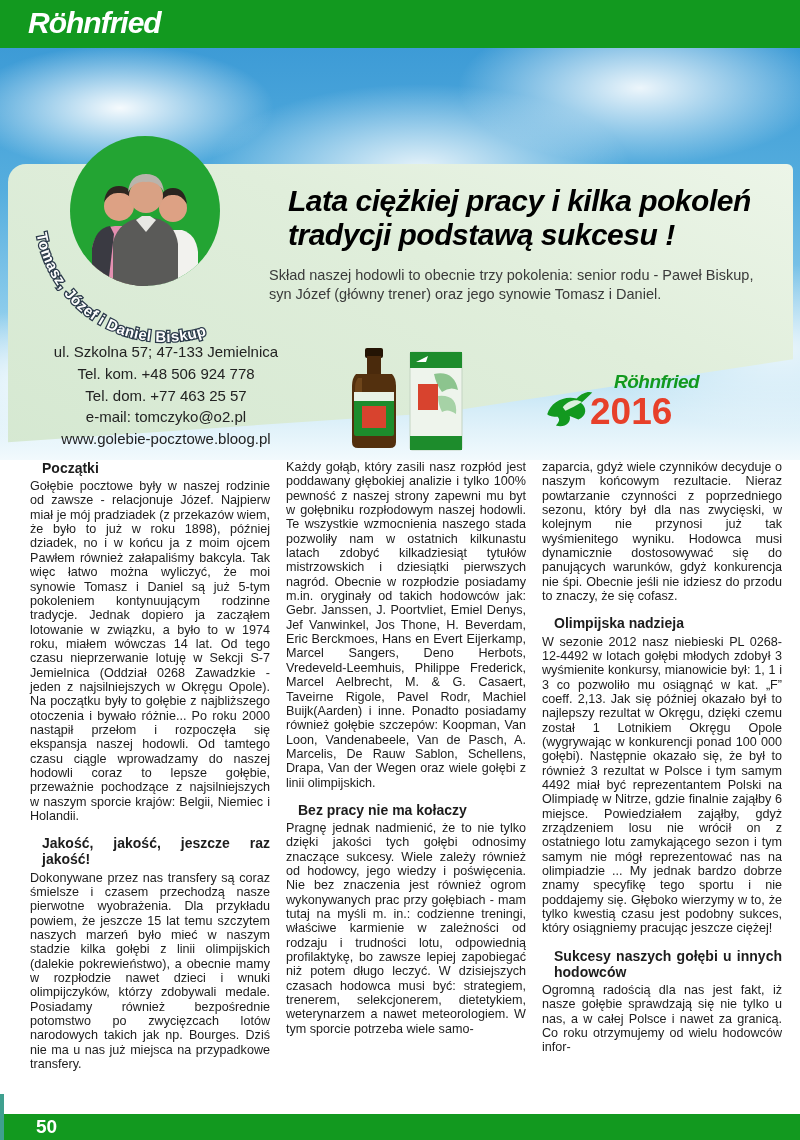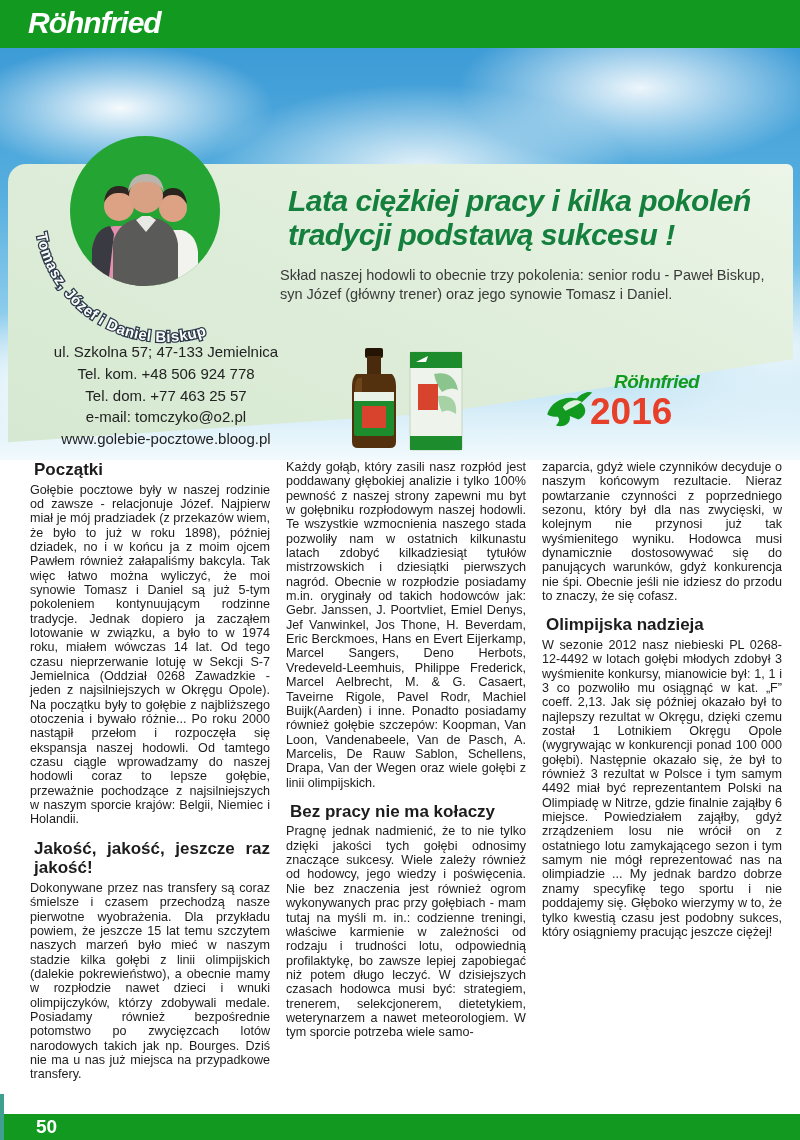--- a/index.html
+++ b/index.html
@@ -38,25 +38,25 @@
     background:#23a433;overflow:hidden;
   }
   .caption-svg{position:absolute;left:28px;top:186px;width:264px;height:124px;overflow:visible;}
   .caption-svg text{
     font-family:"Liberation Sans",sans-serif;font-size:15px;font-weight:bold;
     fill:#ffffff;stroke:#2b3a4a;stroke-width:2.6px;paint-order:stroke;letter-spacing:.4px;
   }
   
   .headline{
     position:absolute;left:288px;top:184px;width:500px;
-    color:#15803d;font-size:30px;font-weight:bold;font-style:italic;
+    color:#000000;font-size:30px;font-weight:bold;font-style:italic;
     line-height:1.14;letter-spacing:-.5px;
   }
   .subtitle{
-    position:absolute;left:280px;top:266px;width:498px;
+    position:absolute;left:269px;top:266px;width:498px;
     color:#3a3a3a;font-size:14.5px;line-height:1.32;
   }
   
   .contact{
     position:absolute;left:14px;top:328px;width:304px;text-align:center;
     color:#222222;font-size:15px;line-height:1.45;margin-top:13px;
   }
   
   .products{position:absolute;left:338px;top:344px;width:150px;height:114px;}
   
@@ -68,21 +68,21 @@
   .courier-row{display:flex;align-items:center;margin-top:-2px;}
   .courier-name{color:#a3d5aa;font-size:37px;font-weight:bold;letter-spacing:0;line-height:1;}
   .courier-bird{width:52px;height:44px;margin:0 -4px 0 -6px;position:relative;top:-2px;}
   .courier-year{color:#e7402a;font-size:37px;font-weight:bold;line-height:1;}
   
   .content{
     position:absolute;top:460px;left:30px;width:752px;
     display:flex;gap:16px;color:#1c1c1c;
   }
   .col{width:240px;font-size:12.6px;line-height:1.14;text-align:justify;}
-  .sec-heading{font-weight:bold;font-size:17px;margin:12px 0 3px 4px;line-height:1.15;}
+  .sec-heading{font-weight:bold;font-size:14px;margin:12px 0 3px 12px;line-height:1.15;}
   .sec:first-child .sec-heading{margin-top:0;}
   .sec-heading:empty{display:none;margin:0;}
   .sec-text{white-space:normal;}
   
   .footer-bar{position:absolute;left:0;bottom:0;width:800px;height:26px;background:#12991f;}
   .footer-accent{position:absolute;left:0;bottom:0;width:4px;height:46px;background:#3fa08f;}
   .page-number{
     position:absolute;left:36px;bottom:2px;color:#ffffff;
     font-size:19px;font-weight:bold;margin-top:14px;
   }
@@ -196,18 +196,22 @@
   </div>
   <div class="col">
     <div class="sec">
 
       <div class="sec-text">zaparcia, gdyż wiele czynników decyduje o naszym końcowym rezultacie. Nieraz powtarzanie czynności z poprzedniego sezonu, który był dla nas zwycięski, w kolejnym nie przynosi już tak wyśmienitego wyniku. Hodowca musi dynamicznie dostosowywać się do panujących warunków, gdyż konkurencja nie śpi. Obecnie jeśli nie idziesz do przodu to znaczy, że się cofasz.</div>
     </div>
     <div class="sec">
       <div class="sec-heading">Olimpijska nadzieja</div>
       <div class="sec-text">W sezonie 2012 nasz niebieski PL 0268-12-4492 w lotach gołębi młodych zdobył 3 wyśmienite konkursy, mianowicie był: 1, 1 i 3 co pozwoliło mu osiągnąć w kat. „F” coeff. 2,13. Jak się później okazało był to najlepszy rezultat w Okręgu, dzięki czemu został 1 Lotnikiem Okręgu Opole (wygrywając w konkurencji ponad 100 000 gołębi). Następnie okazało się, że był to również 3 rezultat w Polsce i tym samym 4492 miał być reprezentantem Polski na Olimpiadę w Nitrze, gdzie finalnie zająłby 6 miejsce. Powiedziałem zająłby, gdyż zrządzeniem losu nie wrócił on z ostatniego lotu zamykającego sezon i tym samym nie mógł reprezentować nas na olimpiadzie ... My jednak bardzo dobrze znamy specyfikę tego sportu i nie poddajemy się. Głęboko wierzymy w to, że tylko kwestią czasu jest podobny sukces, który osiągniemy pracując jeszcze ciężej!</div>
     </div>
+    <div class="sec">
+      <div class="sec-heading">Sukcesy naszych gołębi u innych hodowców</div>
+      <div class="sec-text">Ogromną radością dla nas jest fakt, iż nasze gołębie sprawdzają się nie tylko u nas, a w całej Polsce i nawet za granicą. Co roku otrzymujemy od wielu hodowców infor-</div>
+    </div>
   </div>
 </div>
 
 <div class="footer-bar"></div>
 <div class="footer-accent"></div>
 <div class="page-number">50</div>
 
 </body></html>

